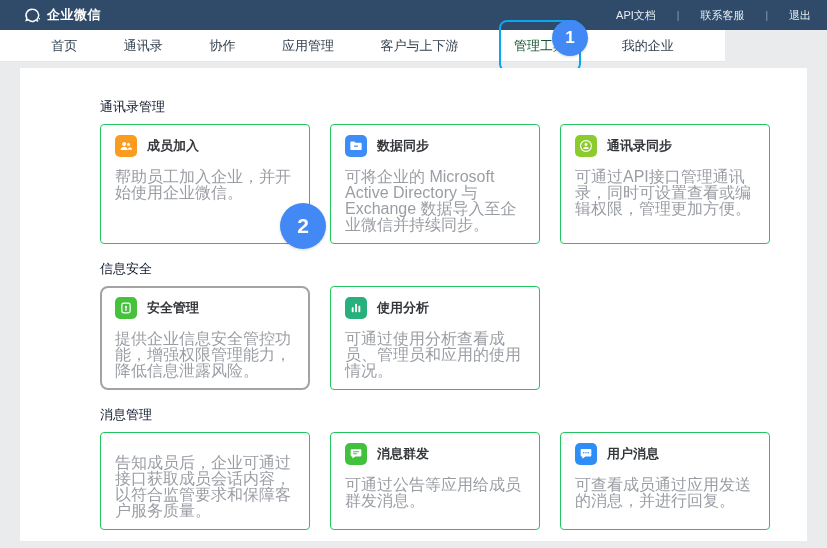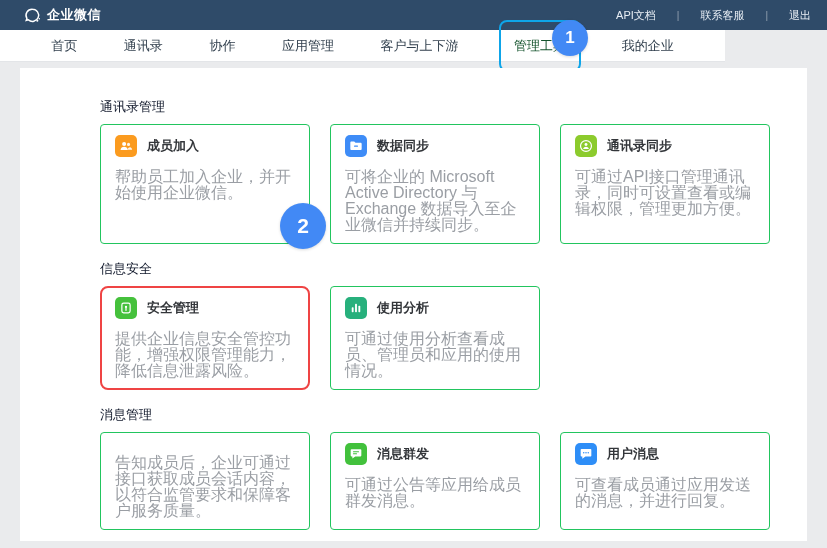--- a/index.html
+++ b/index.html
@@ -46,21 +46,21 @@
   .section { margin-bottom:16px; }
   .section-title { font-size:13px; color:#0f172a; margin-bottom:10px; height:16px; }
   .card-grid {
     display:grid; grid-template-columns:repeat(3,1fr); column-gap:20px; row-gap:12px;
   }
   .card {
     background:#fff; border:1px solid #22c55e; border-radius:4px;
     padding:10px 14px; cursor:pointer; min-height:80px;
   }
   .card.highlighted {
-    border:2px solid #ef4444; border-radius:8px; padding:9px 13px;
+    border:2px solid #a3a3a3; border-radius:8px; padding:9px 13px;
   }
   .card-head { display:flex; align-items:center; gap:10px; height:22px; }
   .card-icon {
     width:22px; height:22px; border-radius:5px; flex:0 0 22px;
     display:inline-flex; align-items:center; justify-content:center;
   }
   .card-icon svg { width:16px; height:16px; }
   .card-title { font-size:13px; font-weight:bold; color:#33363a; white-space:nowrap; }
   .card-desc { margin-top:12px; font-size:16px; line-height:16px; color:#9a9ea4; }
   

